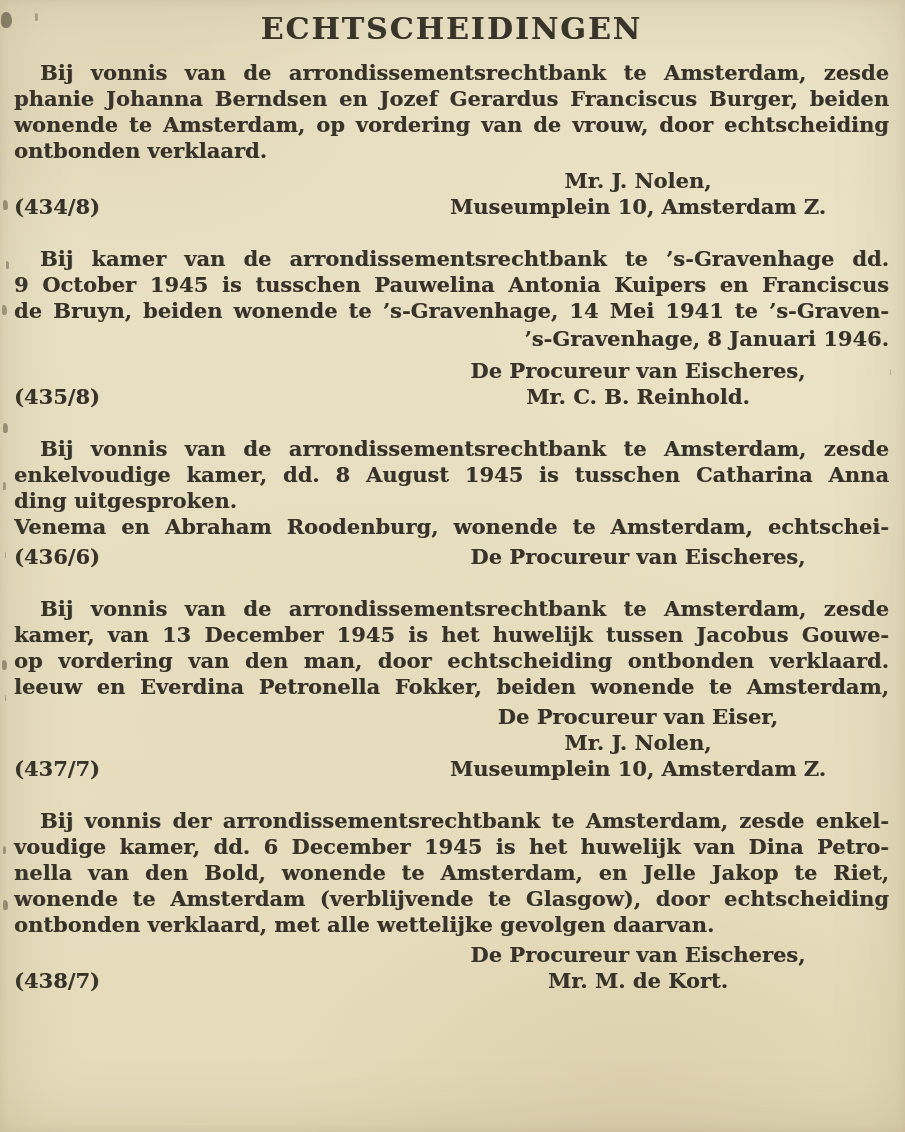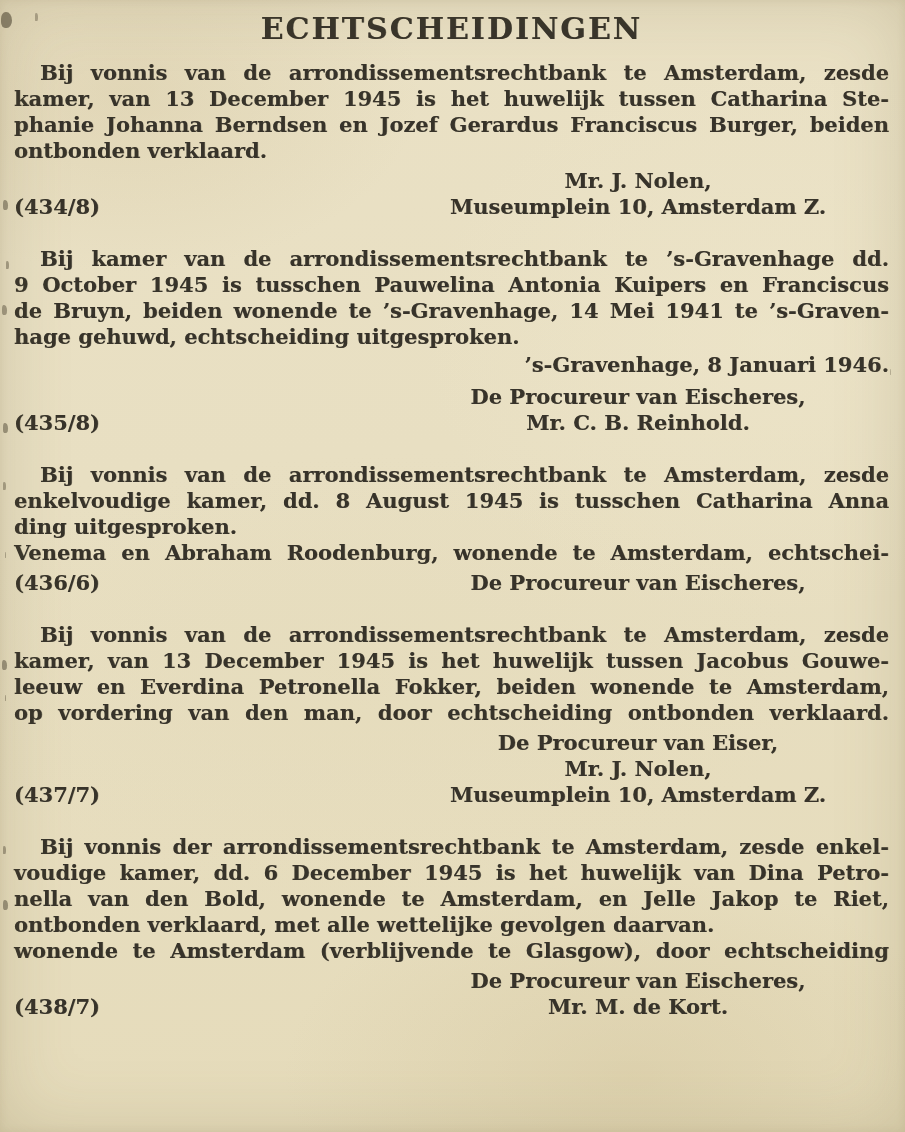--- a/index.html
+++ b/index.html
@@ -77,37 +77,36 @@
 
 <div class="page">
   <div class="specks"></div>
   <div class="content">
 
     <div class="title">ECHTSCHEIDINGEN</div>
 
     <section class="notice">
       <div class="para">
         <div class="ln first">Bij vonnis van de arrondissementsrechtbank te Amsterdam, zesde</div>
-        <div class="ln">kamer, van 13 December 1945 is het huwelijk tussen Catharina Ste-</div>
         <div class="ln">phanie Johanna Berndsen en Jozef Gerardus Franciscus Burger, beiden</div>
+        <div class="ln">wonende te Amsterdam, op vordering van de vrouw, door echtscheiding</div>
         <div class="ln end">ontbonden verklaard.</div>
       </div>
       <div class="sig">
         <div class="sl">Mr. J. Nolen,</div>
         <div class="sl">Museumplein 10, Amsterdam Z.</div>
       </div>
       <div class="ref">(434/8)</div>
     </section>
 
     <section class="notice">
       <div class="para">
         <div class="ln first">Bij kamer van de arrondissementsrechtbank te ’s-Gravenhage dd.</div>
         <div class="ln">9 October 1945 is tusschen Pauwelina Antonia Kuipers en Franciscus</div>
         <div class="ln">de Bruyn, beiden wonende te ’s-Gravenhage, 14 Mei 1941 te ’s-Graven-</div>
-        <div class="ln end">hage gehuwd, echtscheiding uitgesproken.</div>
       </div>
       <div class="dateline">’s-Gravenhage, 8 Januari 1946.</div>
       <div class="sig roomy">
         <div class="sl">De Procureur van Eischeres,</div>
         <div class="sl">Mr. C. B. Reinhold.</div>
       </div>
       <div class="ref">(435/8)</div>
     </section>
 
     <section class="notice">
@@ -120,38 +119,38 @@
       <div class="sig">
         <div class="sl">De Procureur van Eischeres,</div>
       </div>
       <div class="ref">(436/6)</div>
     </section>
 
     <section class="notice">
       <div class="para">
         <div class="ln first">Bij vonnis van de arrondissementsrechtbank te Amsterdam, zesde</div>
         <div class="ln">kamer, van 13 December 1945 is het huwelijk tussen Jacobus Gouwe-</div>
+        <div class="ln">op vordering van den man, door echtscheiding ontbonden verklaard.</div>
         <div class="ln">leeuw en Everdina Petronella Fokker, beiden wonende te Amsterdam,</div>
-        <div class="ln">op vordering van den man, door echtscheiding ontbonden verklaard.</div>
       </div>
       <div class="sig">
         <div class="sl">De Procureur van Eiser,</div>
         <div class="sl">Mr. J. Nolen,</div>
         <div class="sl">Museumplein 10, Amsterdam Z.</div>
       </div>
       <div class="ref">(437/7)</div>
     </section>
 
     <section class="notice">
       <div class="para">
         <div class="ln first">Bij vonnis der arrondissementsrechtbank te Amsterdam, zesde enkel-</div>
         <div class="ln">voudige kamer, dd. 6 December 1945 is het huwelijk van Dina Petro-</div>
         <div class="ln">nella van den Bold, wonende te Amsterdam, en Jelle Jakop te Riet,</div>
+        <div class="ln">wonende te Amsterdam (verblijvende te Glasgow), door echtscheiding</div>
         <div class="ln end">ontbonden verklaard, met alle wettelijke gevolgen daarvan.</div>
-        <div class="ln">wonende te Amsterdam (verblijvende te Glasgow), door echtscheiding</div>
       </div>
       <div class="sig">
         <div class="sl">De Procureur van Eischeres,</div>
         <div class="sl">Mr. M. de Kort.</div>
       </div>
       <div class="ref">(438/7)</div>
     </section>
 
   </div>
   <div class="vignette"></div>

